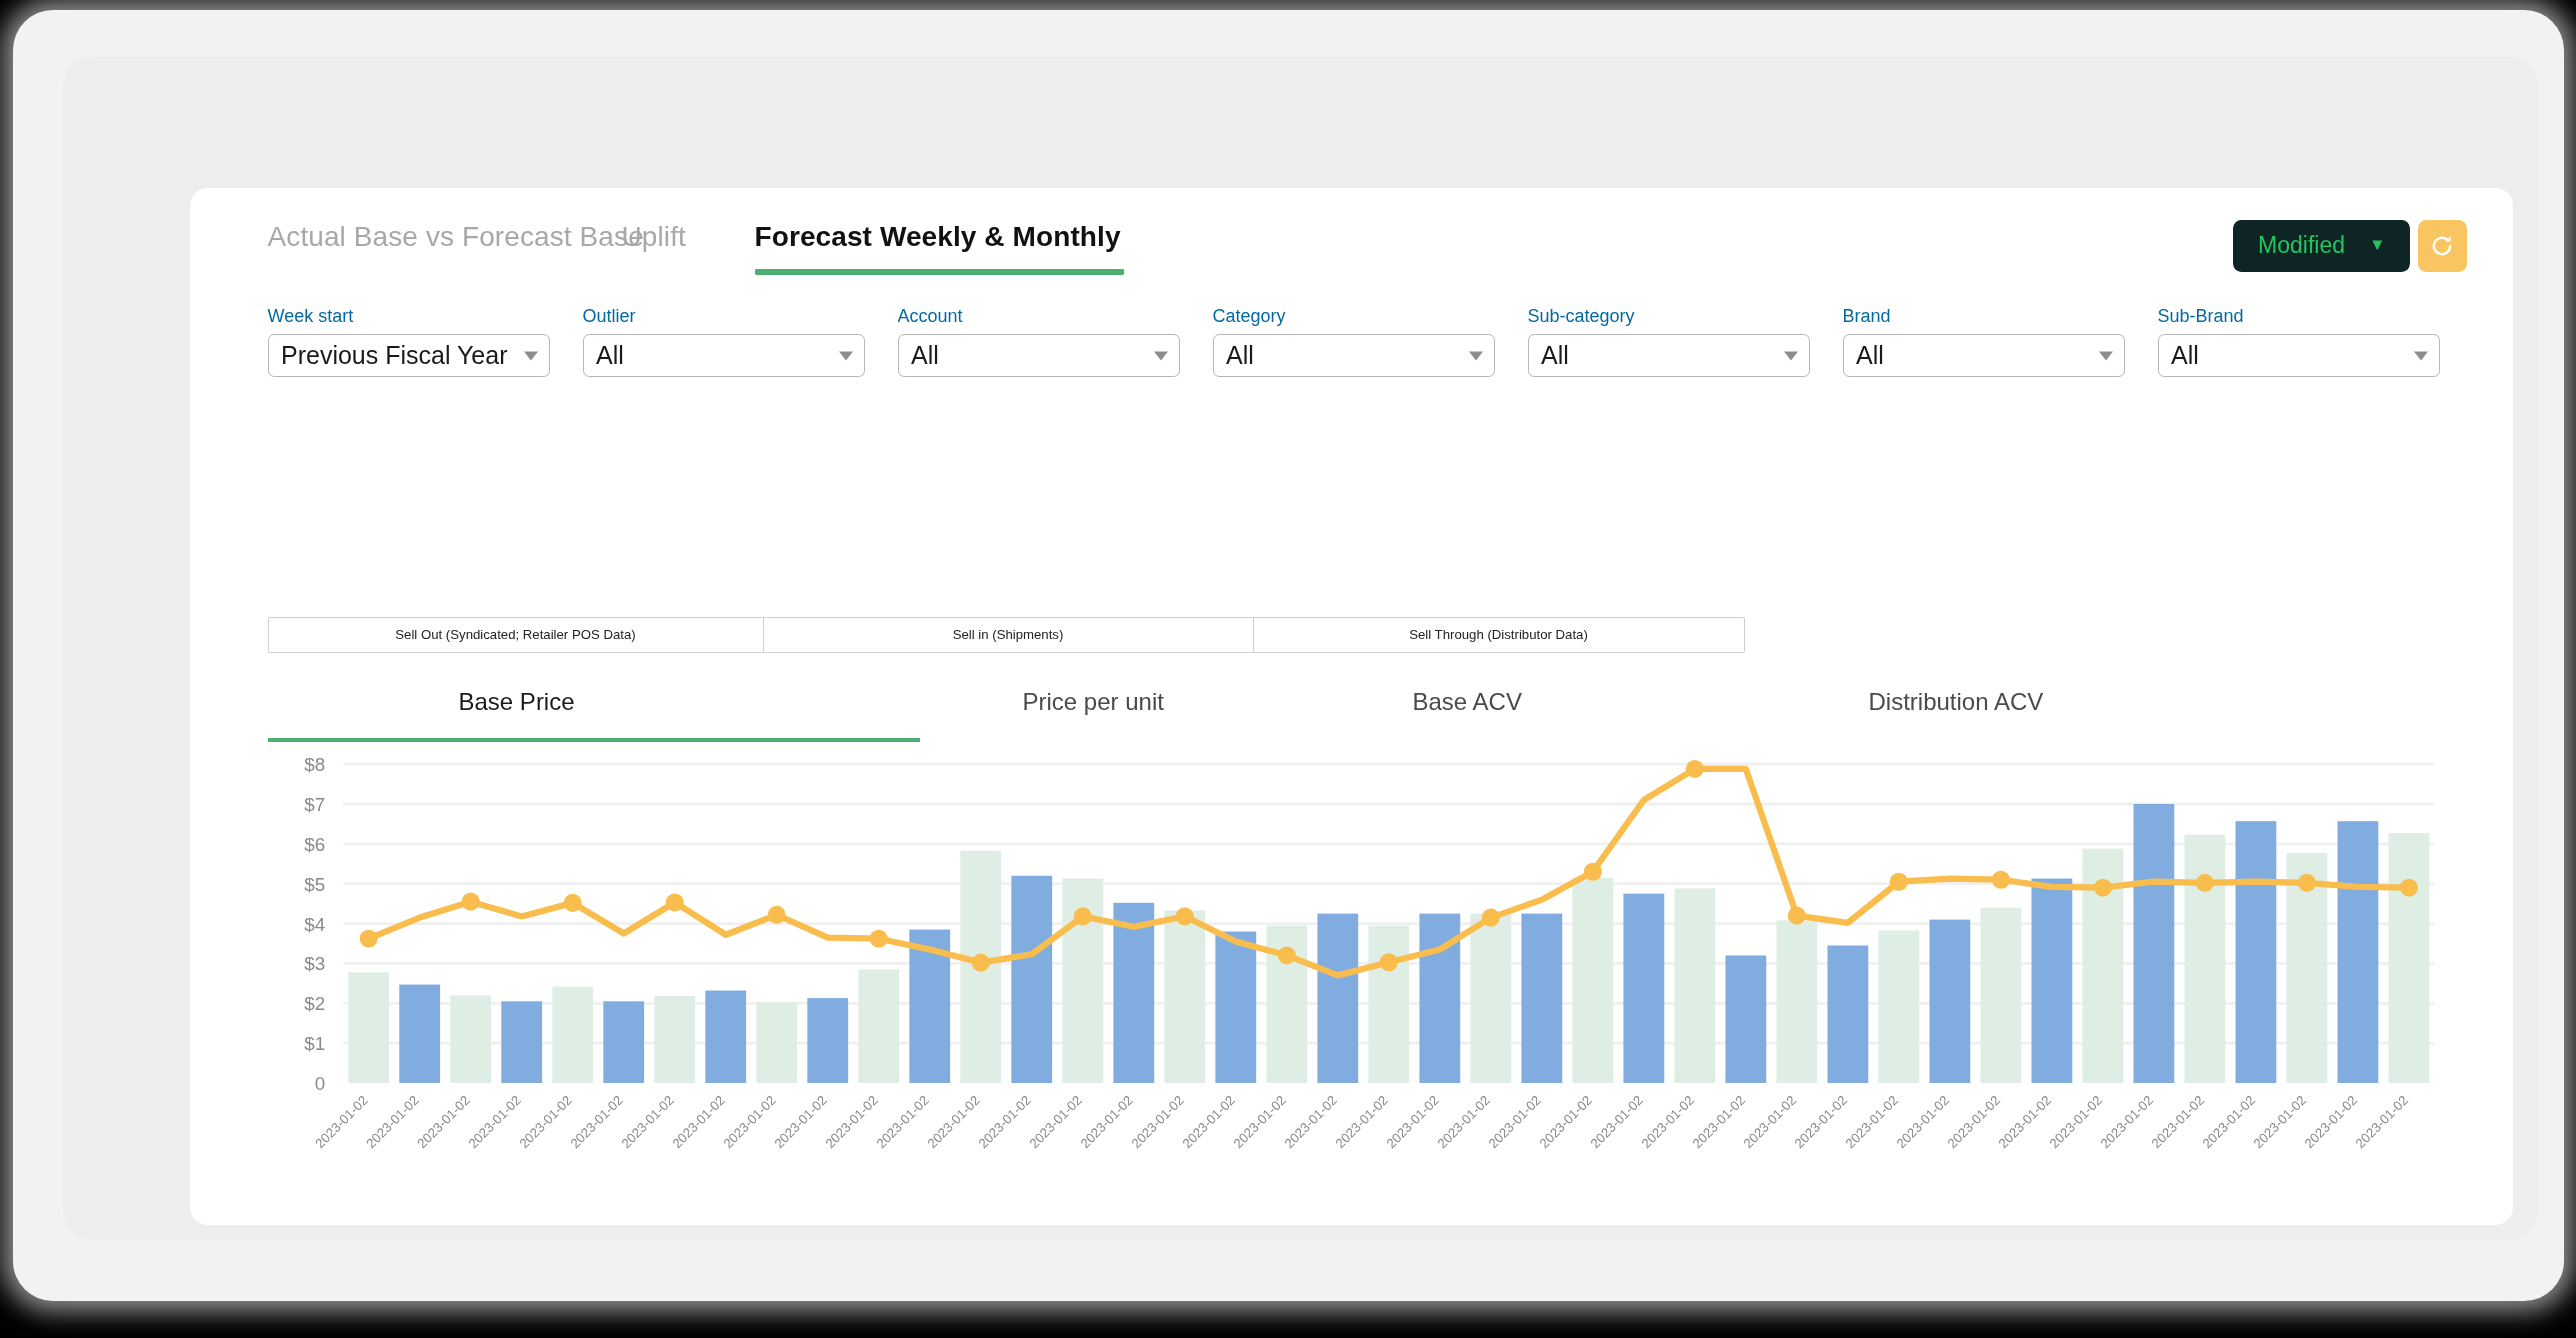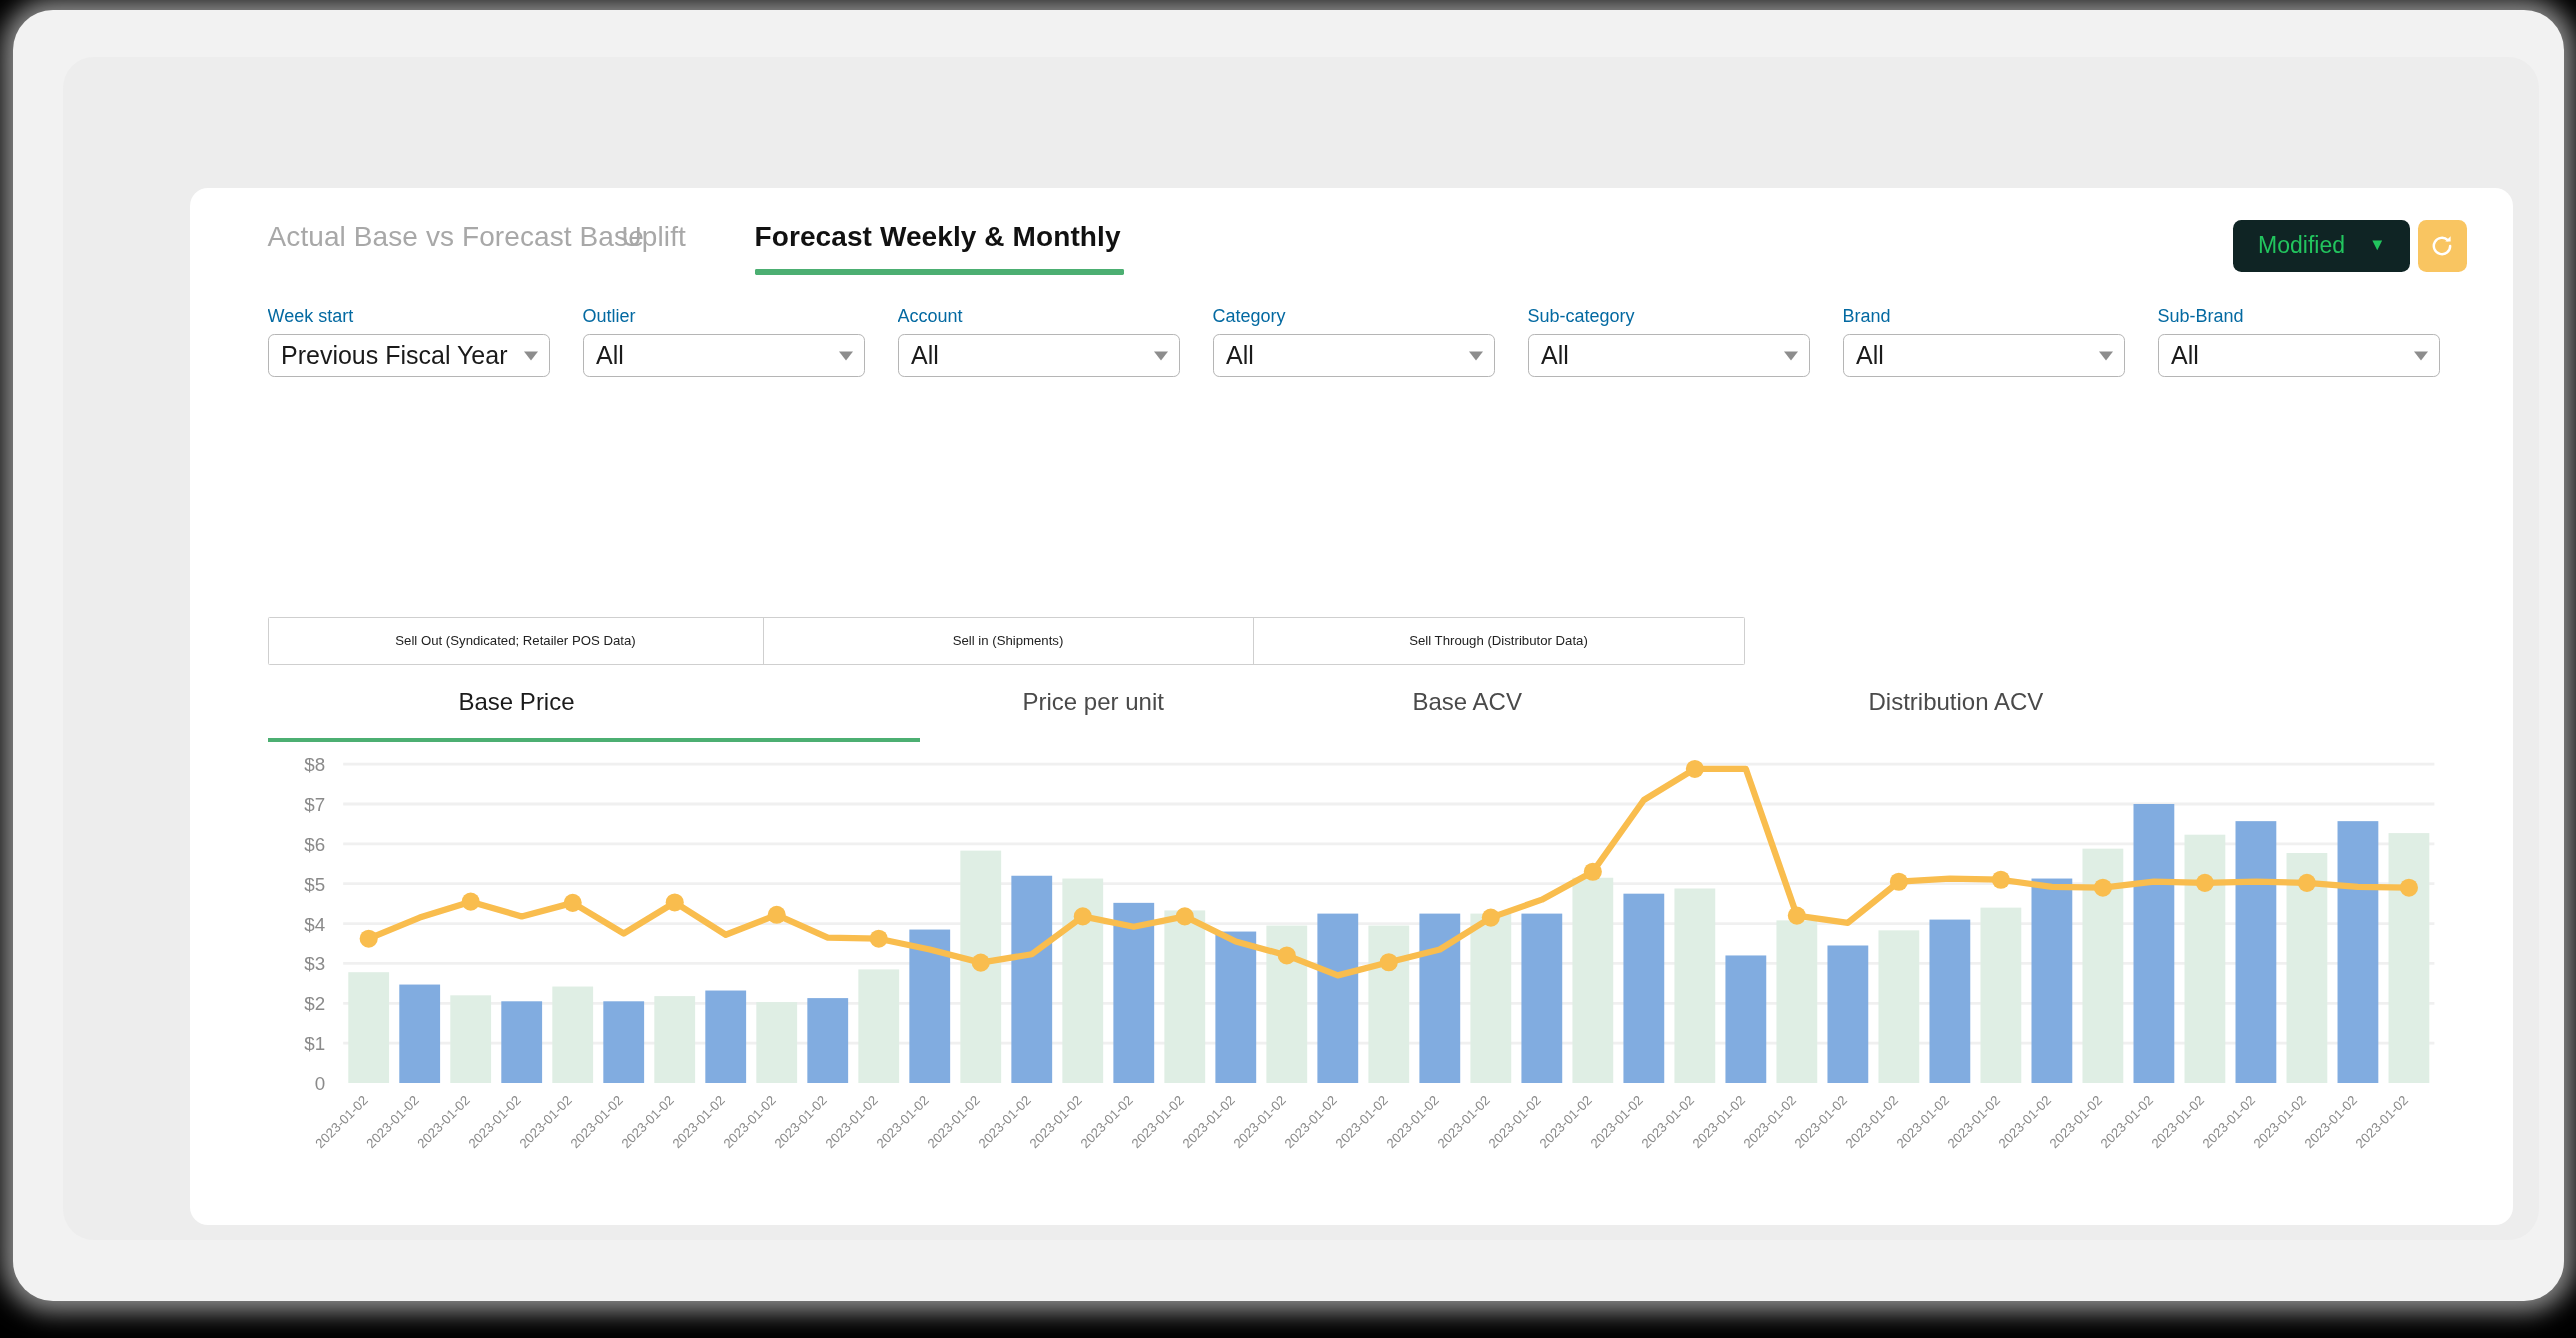--- a/index.html
+++ b/index.html
@@ -133,21 +133,21 @@
     width: 0; height: 0;
     border-left: 7.7px solid transparent;
     border-right: 7.7px solid transparent;
     border-top: 9px solid #8d8d8d;
   }
 
   
   #segmented {
     position: absolute;
     left: 78px; top: 429px;
-    width: 1477px; height: 48px;
+    width: 1477px; height: 36px;
     display: flex;
     border: 0.7px solid #cfcfcf;
     border-radius: 1.4px;
     overflow: hidden;
     text-align: right;
   }
   #segmented > .seg {
     display: flex;
     align-items: center;
     justify-content: center;

